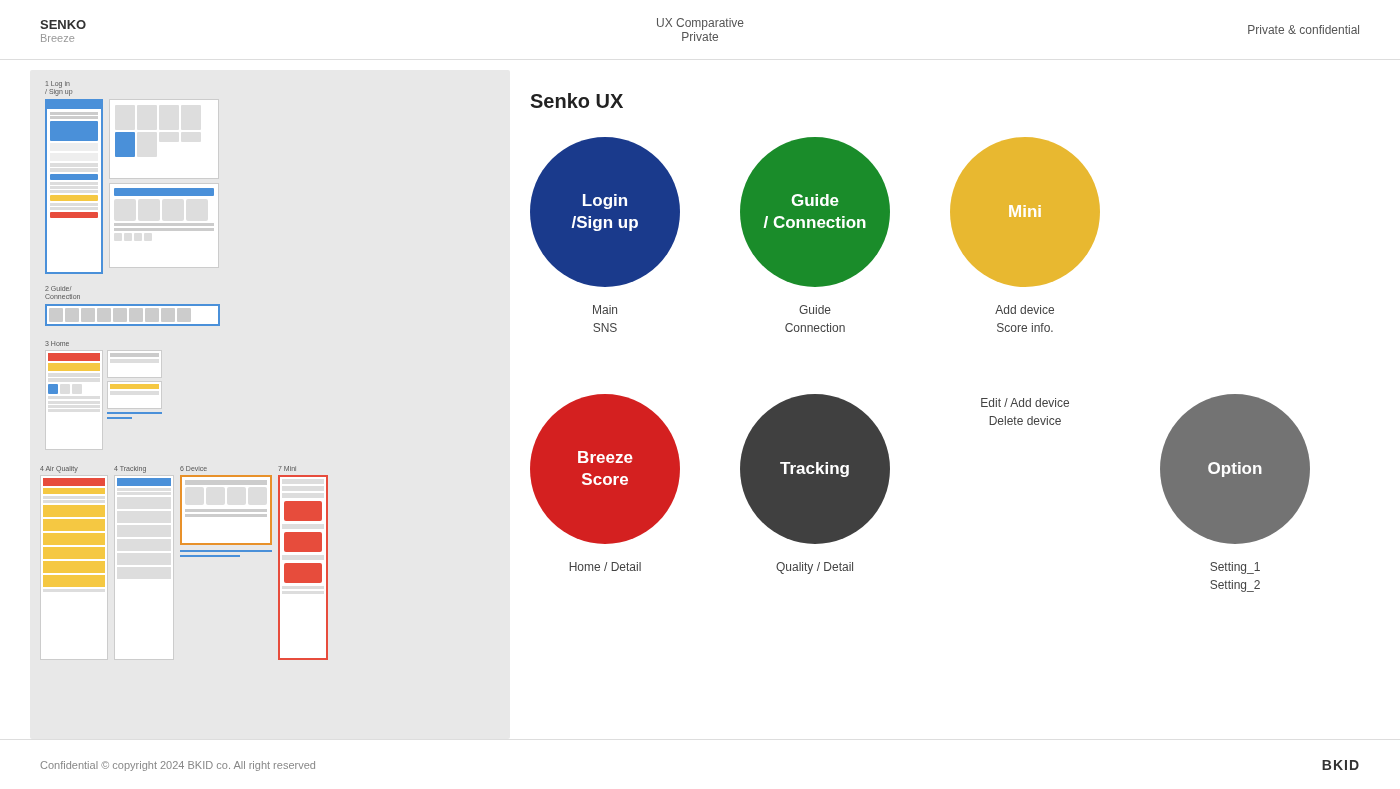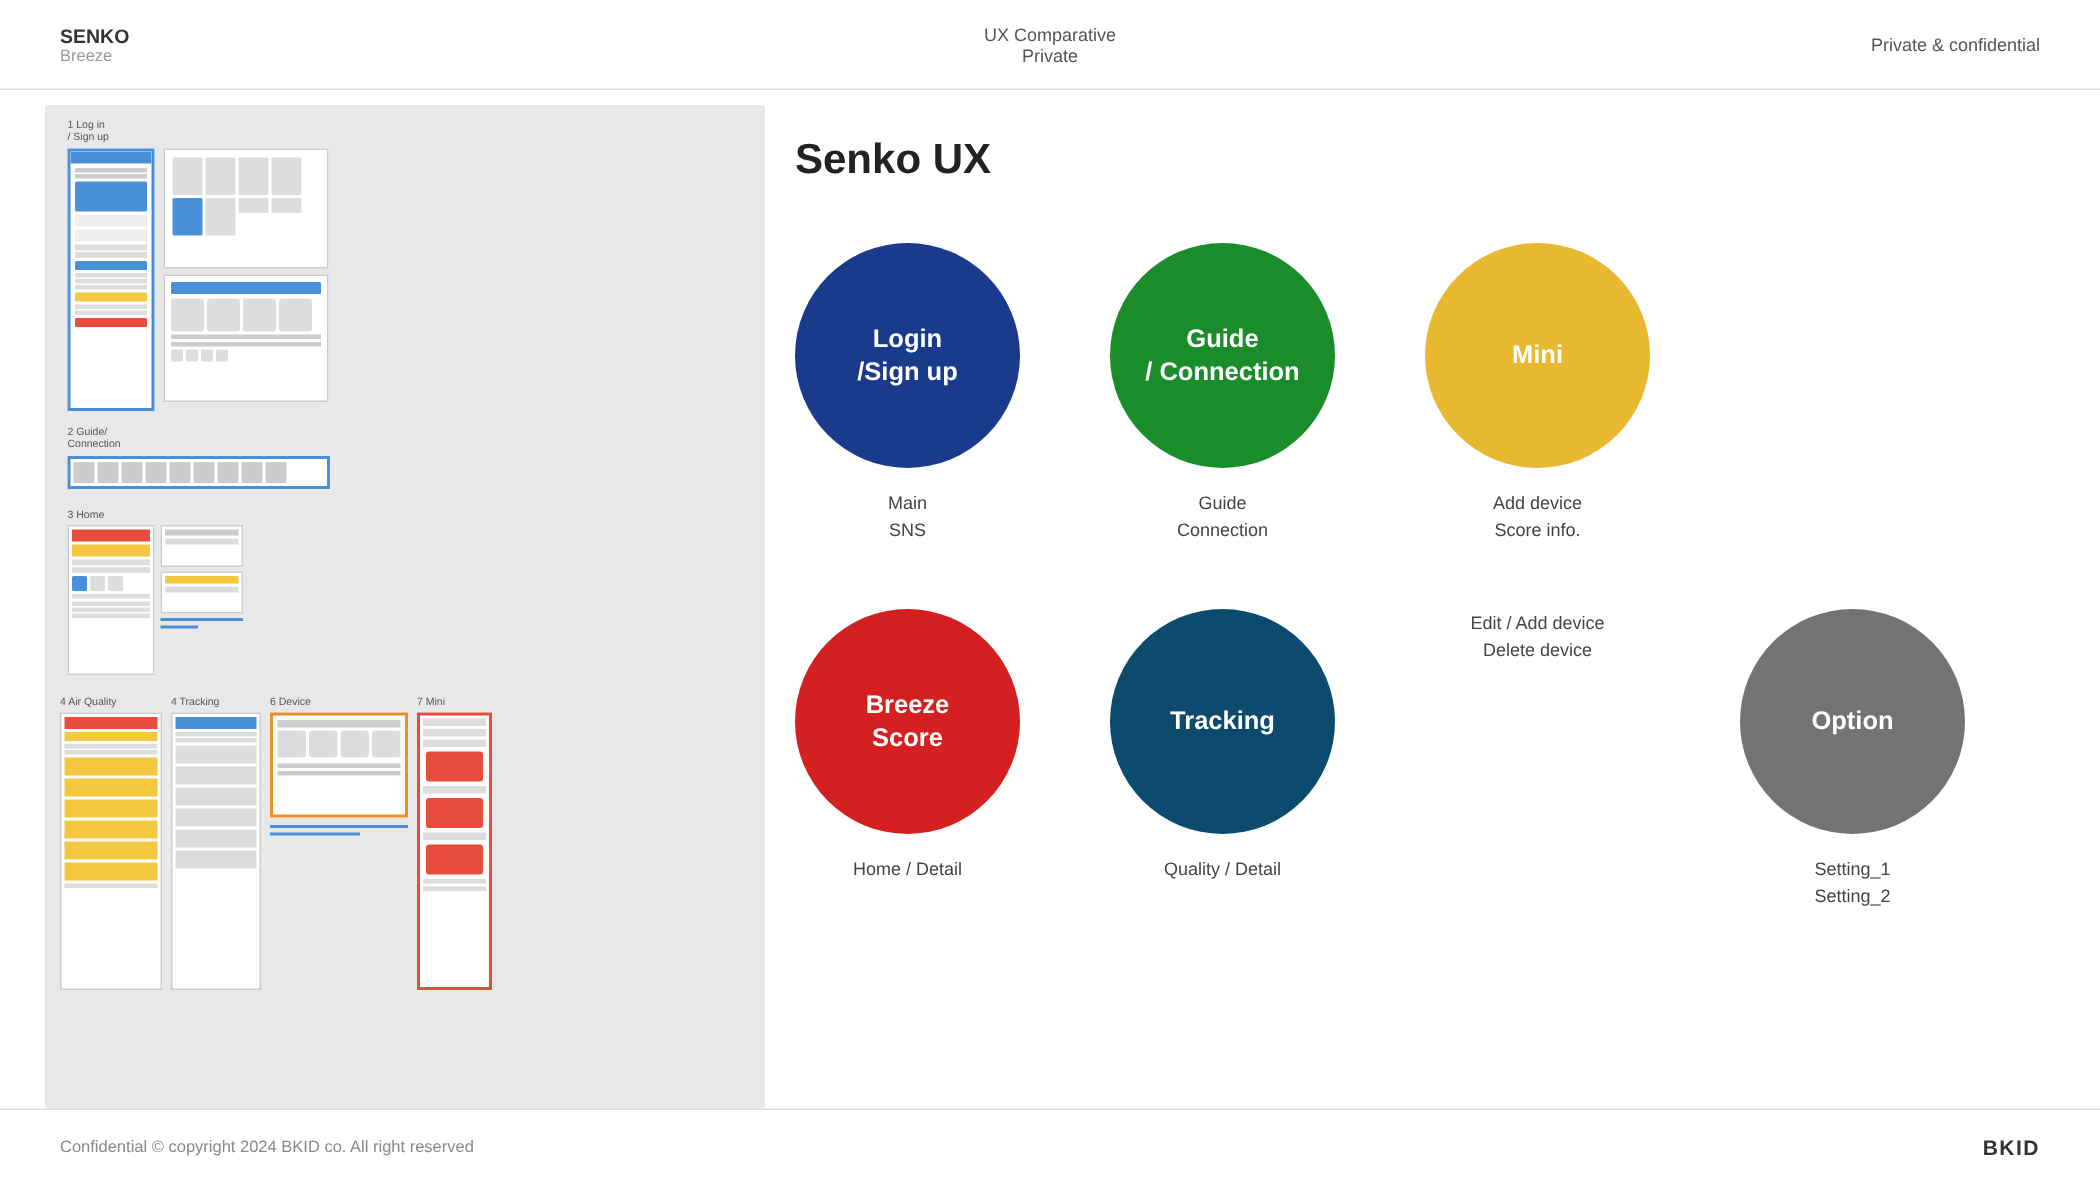--- a/index.html
+++ b/index.html
@@ -95,32 +95,32 @@
 
     
     .right-panel {
       position: absolute;
       top: 70px;
       left: 530px;
       right: 20px;
       bottom: 50px;
     }
     .page-title {
-      font-size: 28px;
+      font-size: 20px;
       font-weight: bold;
       color: #222;
-      margin-bottom: 40px;
+      margin-bottom: 24px;
       margin-top: 20px;
     }
 
     
     .circles-section {
       display: flex;
       flex-direction: column;
-      gap: 44px;
+      gap: 57px;
     }
     .circles-row {
       display: flex;
       gap: 60px;
       align-items: flex-start;
     }
     .circle-item {
       display: flex;
       flex-direction: column;
       align-items: center;
@@ -398,21 +398,21 @@
     </div>
 
     <div class="circles-row">
       <div class="circle-item">
         <div class="circle" style="background:#d42020;">
           <span>Breeze<br>Score</span>
         </div>
         <div class="circle-label">Home / Detail</div>
       </div>
       <div class="circle-item">
-        <div class="circle" style="background:#0c4a6e;">
+        <div class="circle" style="background:#404040;">
           <span>Tracking</span>
         </div>
         <div class="circle-label">Quality / Detail</div>
       </div>
       <div class="circle-item">
         <div class="circle-label">Edit / Add device<br>Delete device</div>
       </div>
       <div class="circle-item">
         <div class="circle" style="background:#737373;">
           <span>Option</span>

